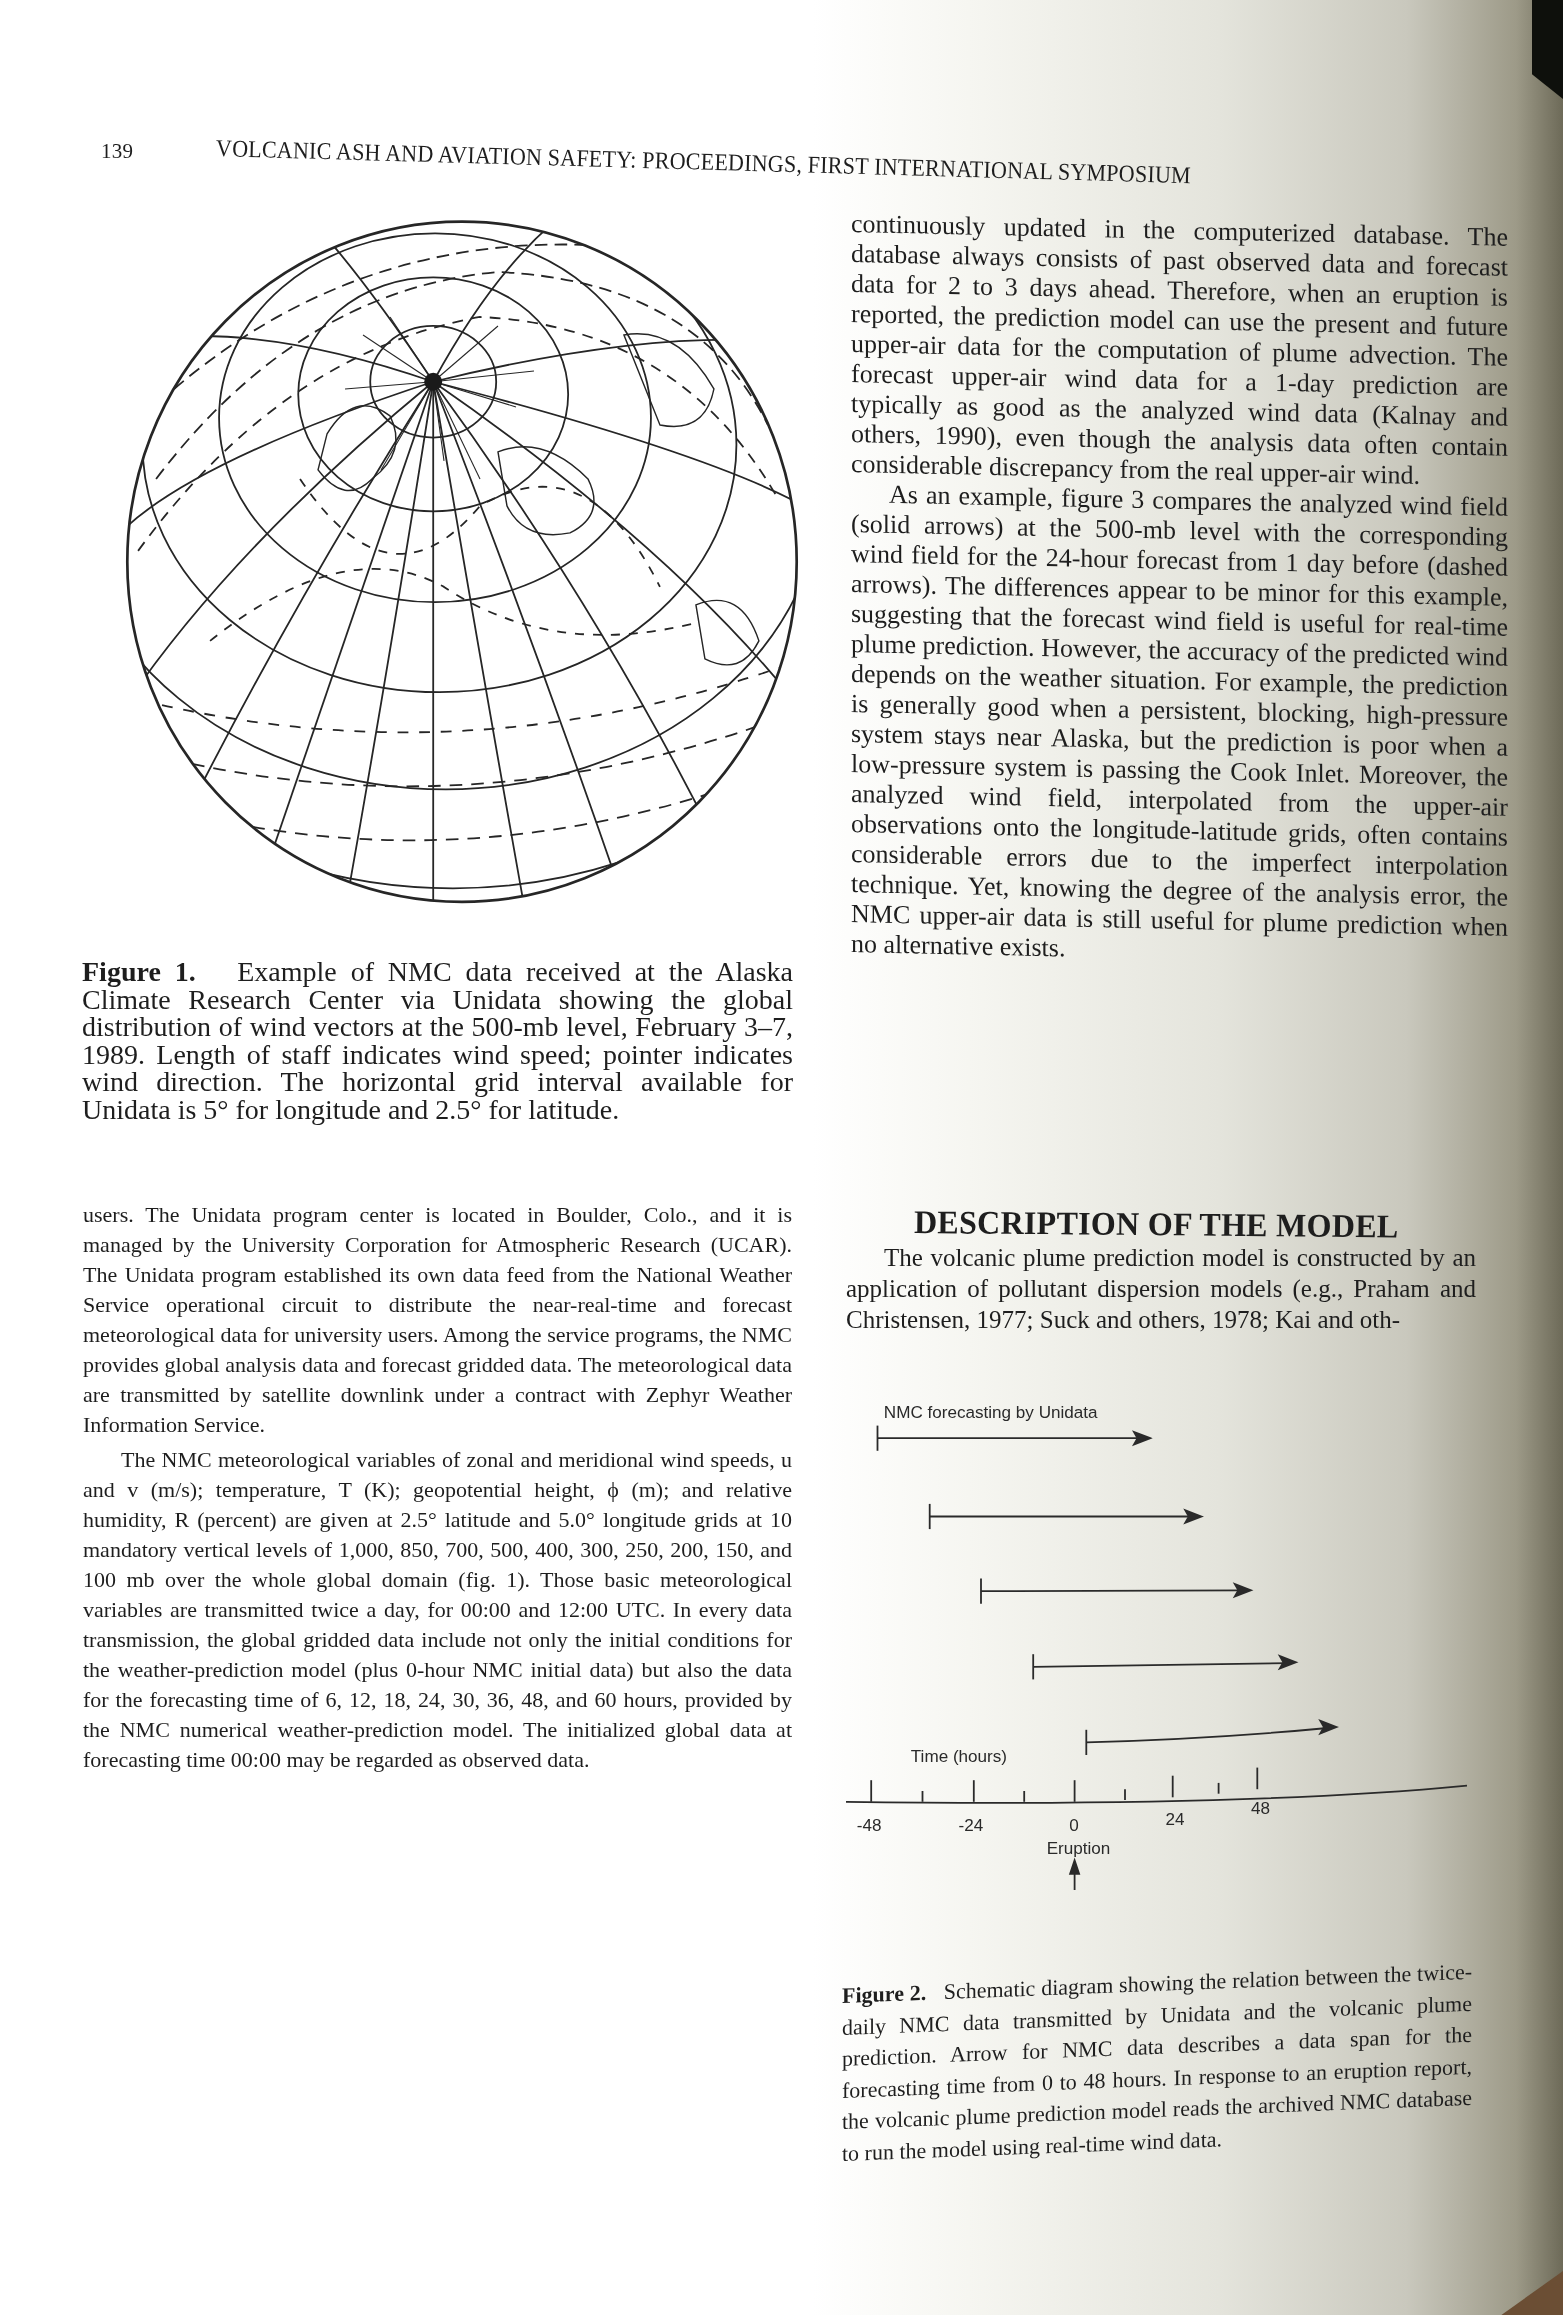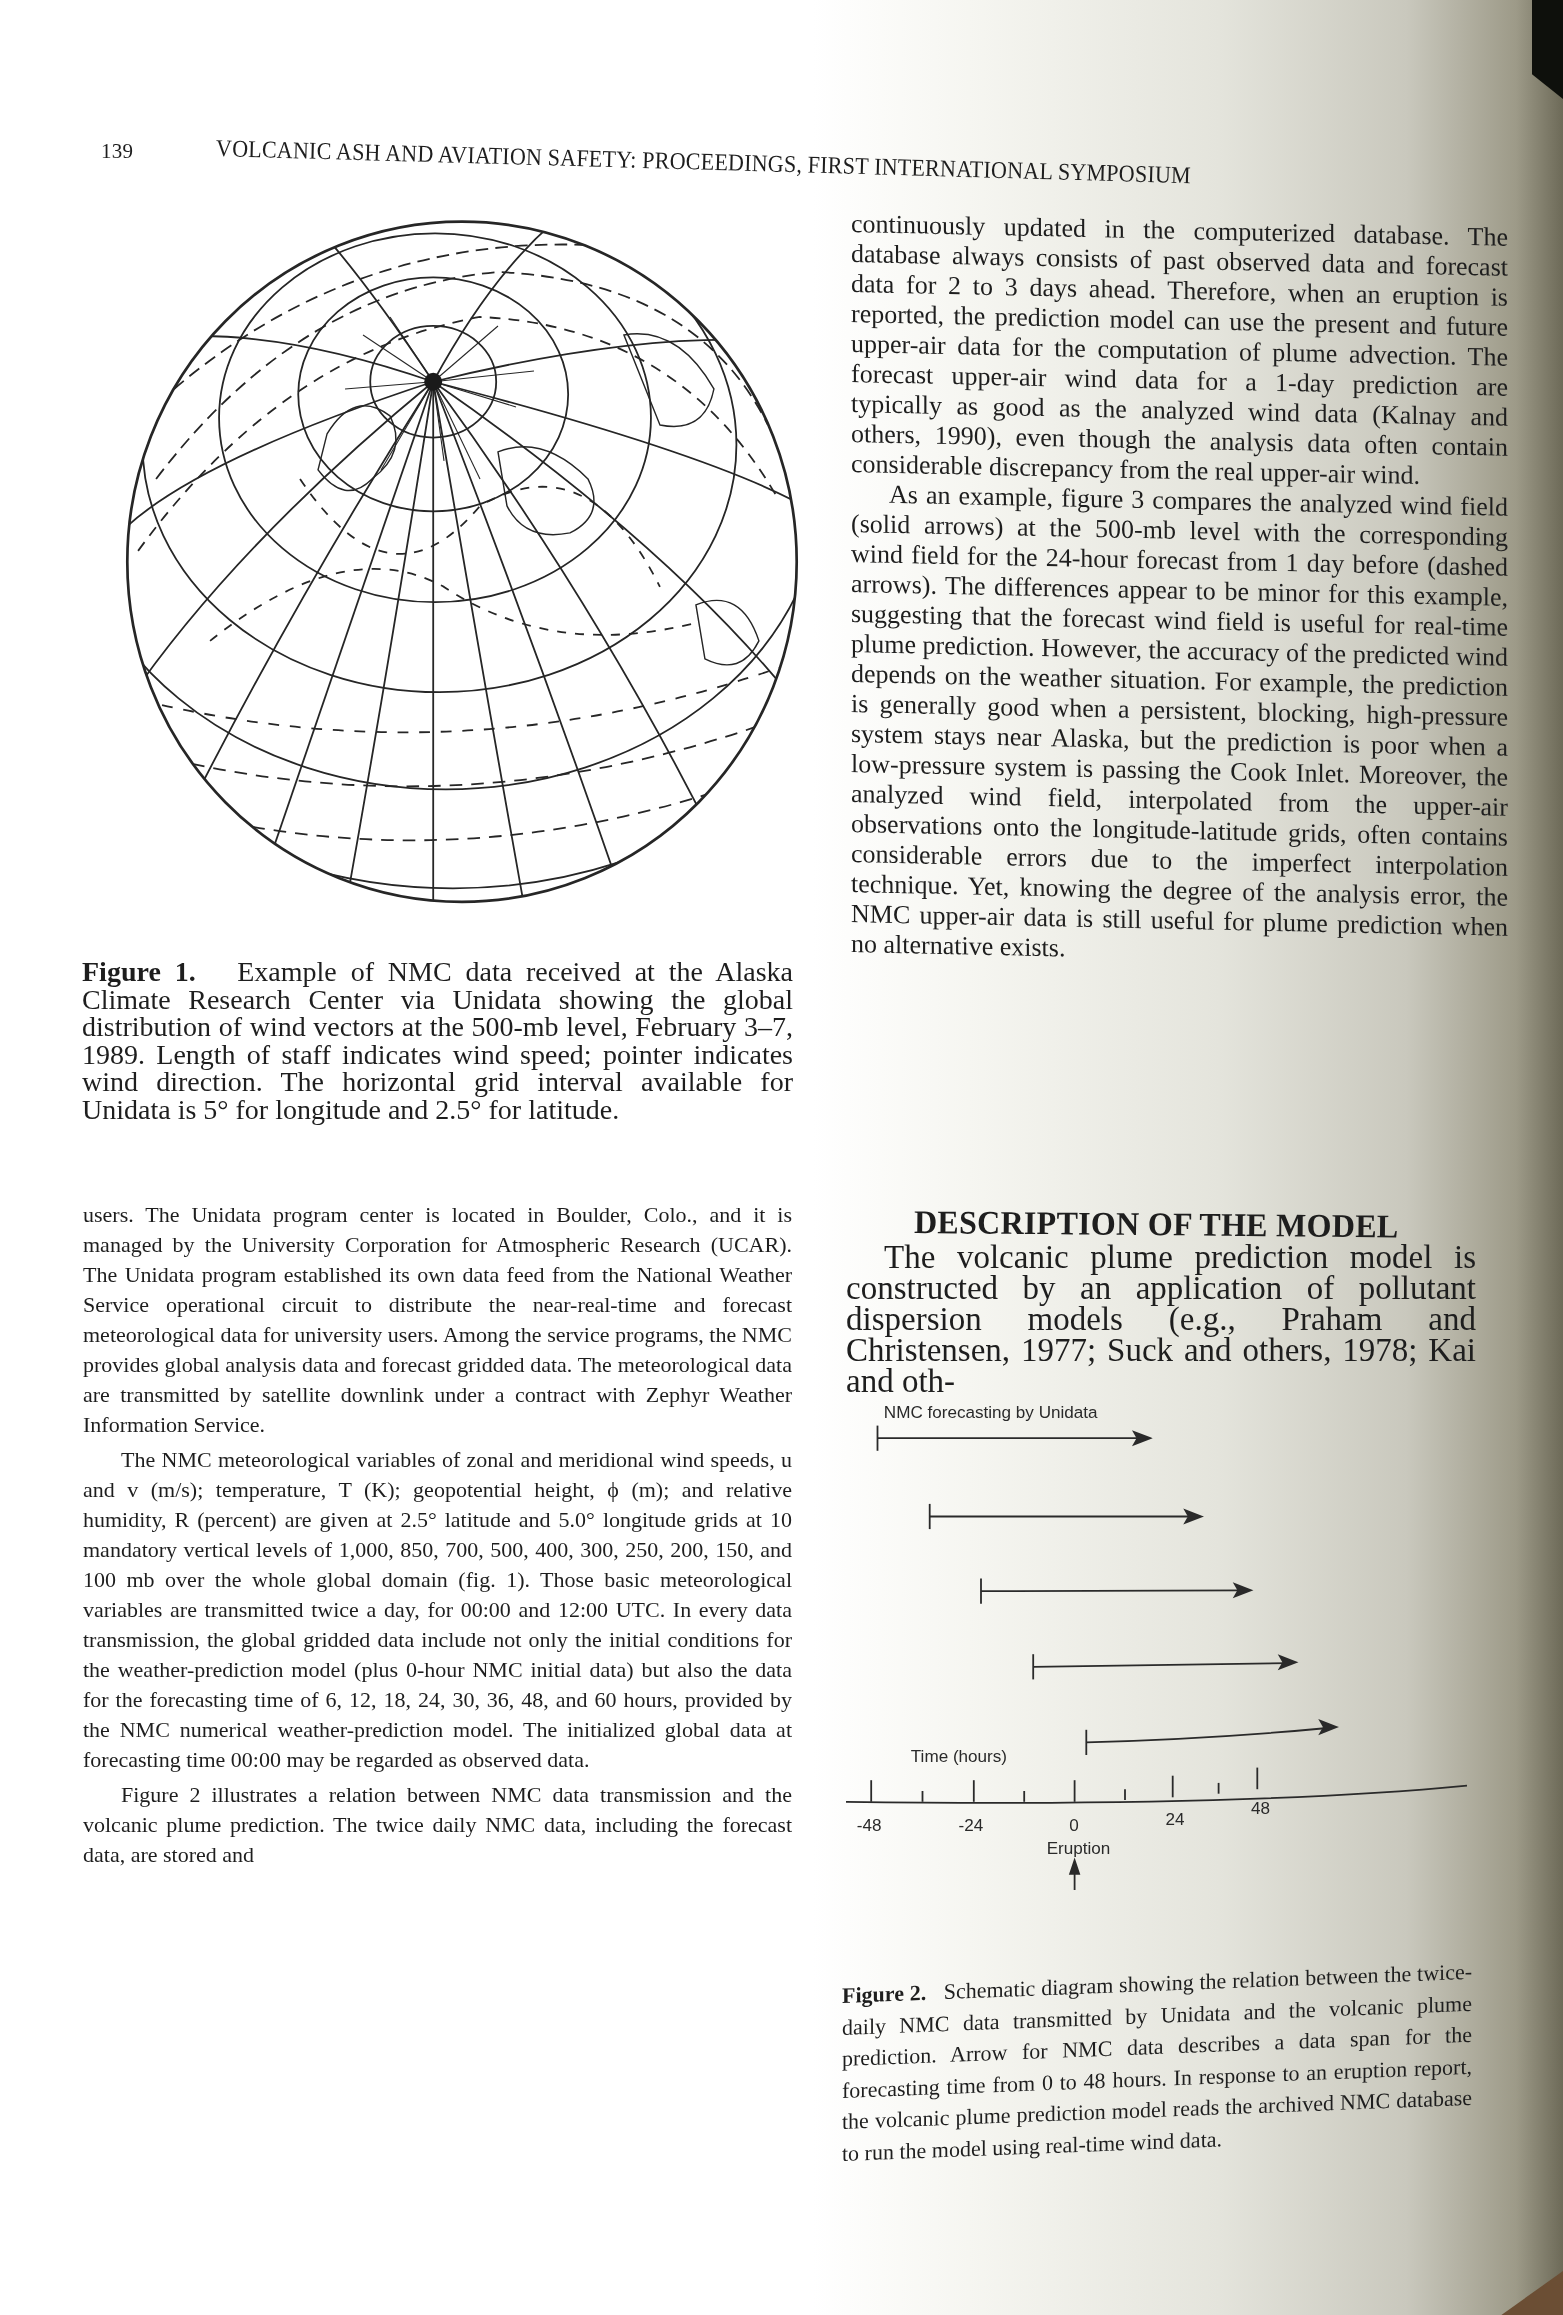--- a/index.html
+++ b/index.html
@@ -35,21 +35,21 @@
   .col-left { position: absolute; left: 83px; top: 1200px; width: 709px; font-size: 22px; line-height: 30px; text-align: justify; }
   .col-left p { margin: 0; }
   .col-left p.indent { text-indent: 38px; margin-top: 5px; }
 
   .col-right { position: absolute; left: 851px; top: 209px; width: 657px; font-size: 26px; line-height: 30px; text-align: justify; }
   .col-right p { margin: 0; }
   .col-right p.indent { text-indent: 38px; }
   .col-right .skew { transform-origin: left top; transform: skewY(1.2deg); }
 
   .heading { position: absolute; left: 914px; top: 1177px; font-size: 33px; font-weight: bold; letter-spacing: 0.3px; transform: scaleX(0.97) rotate(0.5deg); transform-origin: left center; white-space: nowrap; }
-  .para-model { position: absolute; left: 846px; top: 1242px; width: 630px; font-size: 33px; line-height: 31px; text-align: justify; }
+  .para-model { position: absolute; left: 846px; top: 1242px; width: 630px; font-size: 25px; line-height: 31px; text-align: justify; }
   .para-model p { margin: 0; text-indent: 38px; }
 
   .figure2 { position: absolute; left: 837px; top: 1386px; width: 702px; height: 504px; font-family: "Liberation Sans", sans-serif; }
   .caption2 { position: absolute; left: 842px; top: 1980px; width: 630px; font-size: 22px; line-height: 31.5px; text-align: justify;
     transform-origin: left top; transform: skewY(-2.2deg); }
 </style>
 </head>
 <body>
 
 <div class="page-shade"></div>
@@ -127,21 +127,20 @@
 </div>
 
 <div class="caption1">
   <b>Figure 1.</b>&nbsp;&nbsp;
   <span>Example of NMC data received at the Alaska Climate Research Center via Unidata showing the global distribution of wind vectors at the 500-mb level, February 3–7, 1989. Length of staff indicates wind speed; pointer indicates wind direction. The horizontal grid interval available for Unidata is 5° for longitude and 2.5° for latitude.</span>
 </div>
 
 <div class="col-left">
   <p>users. The Unidata program center is located in Boulder, Colo., and it is managed by the University Corporation for Atmospheric Research (UCAR). The Unidata program established its own data feed from the National Weather Service operational circuit to distribute the near-real-time and forecast meteorological data for university users. Among the service programs, the NMC provides global analysis data and forecast gridded data. The meteorological data are transmitted by satellite downlink under a contract with Zephyr Weather Information Service.</p>
   <p class="indent">The NMC meteorological variables of zonal and meridional wind speeds, u and v (m/s); temperature, T (K); geopotential height, ϕ (m); and relative humidity, R (percent) are given at 2.5° latitude and 5.0° longitude grids at 10 mandatory vertical levels of 1,000, 850, 700, 500, 400, 300, 250, 200, 150, and 100 mb over the whole global domain (fig. 1). Those basic meteorological variables are transmitted twice a day, for 00:00 and 12:00 UTC. In every data transmission, the global gridded data include not only the initial conditions for the weather-prediction model (plus 0-hour NMC initial data) but also the data for the forecasting time of 6, 12, 18, 24, 30, 36, 48, and 60 hours, provided by the NMC numerical weather-prediction model. The initialized global data at forecasting time 00:00 may be regarded as observed data.</p>
-  <p class="indent">Figure 2 illustrates a relation between NMC data transmission and the volcanic plume prediction. The twice daily NMC data, including the forecast data, are stored and</p>
 </div>
 
 <div class="col-right">
   <div class="skew">
     <p>continuously updated in the computerized database. The database always consists of past observed data and forecast data for 2 to 3 days ahead. Therefore, when an eruption is reported, the prediction model can use the present and future upper-air data for the computation of plume advection. The forecast upper-air wind data for a 1-day prediction are typically as good as the analyzed wind data (Kalnay and others, 1990), even though the analysis data often contain considerable discrepancy from the real upper-air wind.</p>
     <p class="indent">As an example, figure 3 compares the analyzed wind field (solid arrows) at the 500-mb level with the corresponding wind field for the 24-hour forecast from 1 day before (dashed arrows). The differences appear to be minor for this example, suggesting that the forecast wind field is useful for real-time plume prediction. However, the accuracy of the predicted wind depends on the weather situation. For example, the prediction is generally good when a persistent, blocking, high-pressure system stays near Alaska, but the prediction is poor when a low-pressure system is passing the Cook Inlet. Moreover, the analyzed wind field, interpolated from the upper-air observations onto the longitude-latitude grids, often contains considerable errors due to the imperfect interpolation technique. Yet, knowing the degree of the analysis error, the NMC upper-air data is still useful for plume prediction when no alternative exists.</p>
   </div>
 </div>
 
 <h2 class="heading">DESCRIPTION OF THE MODEL</h2>

